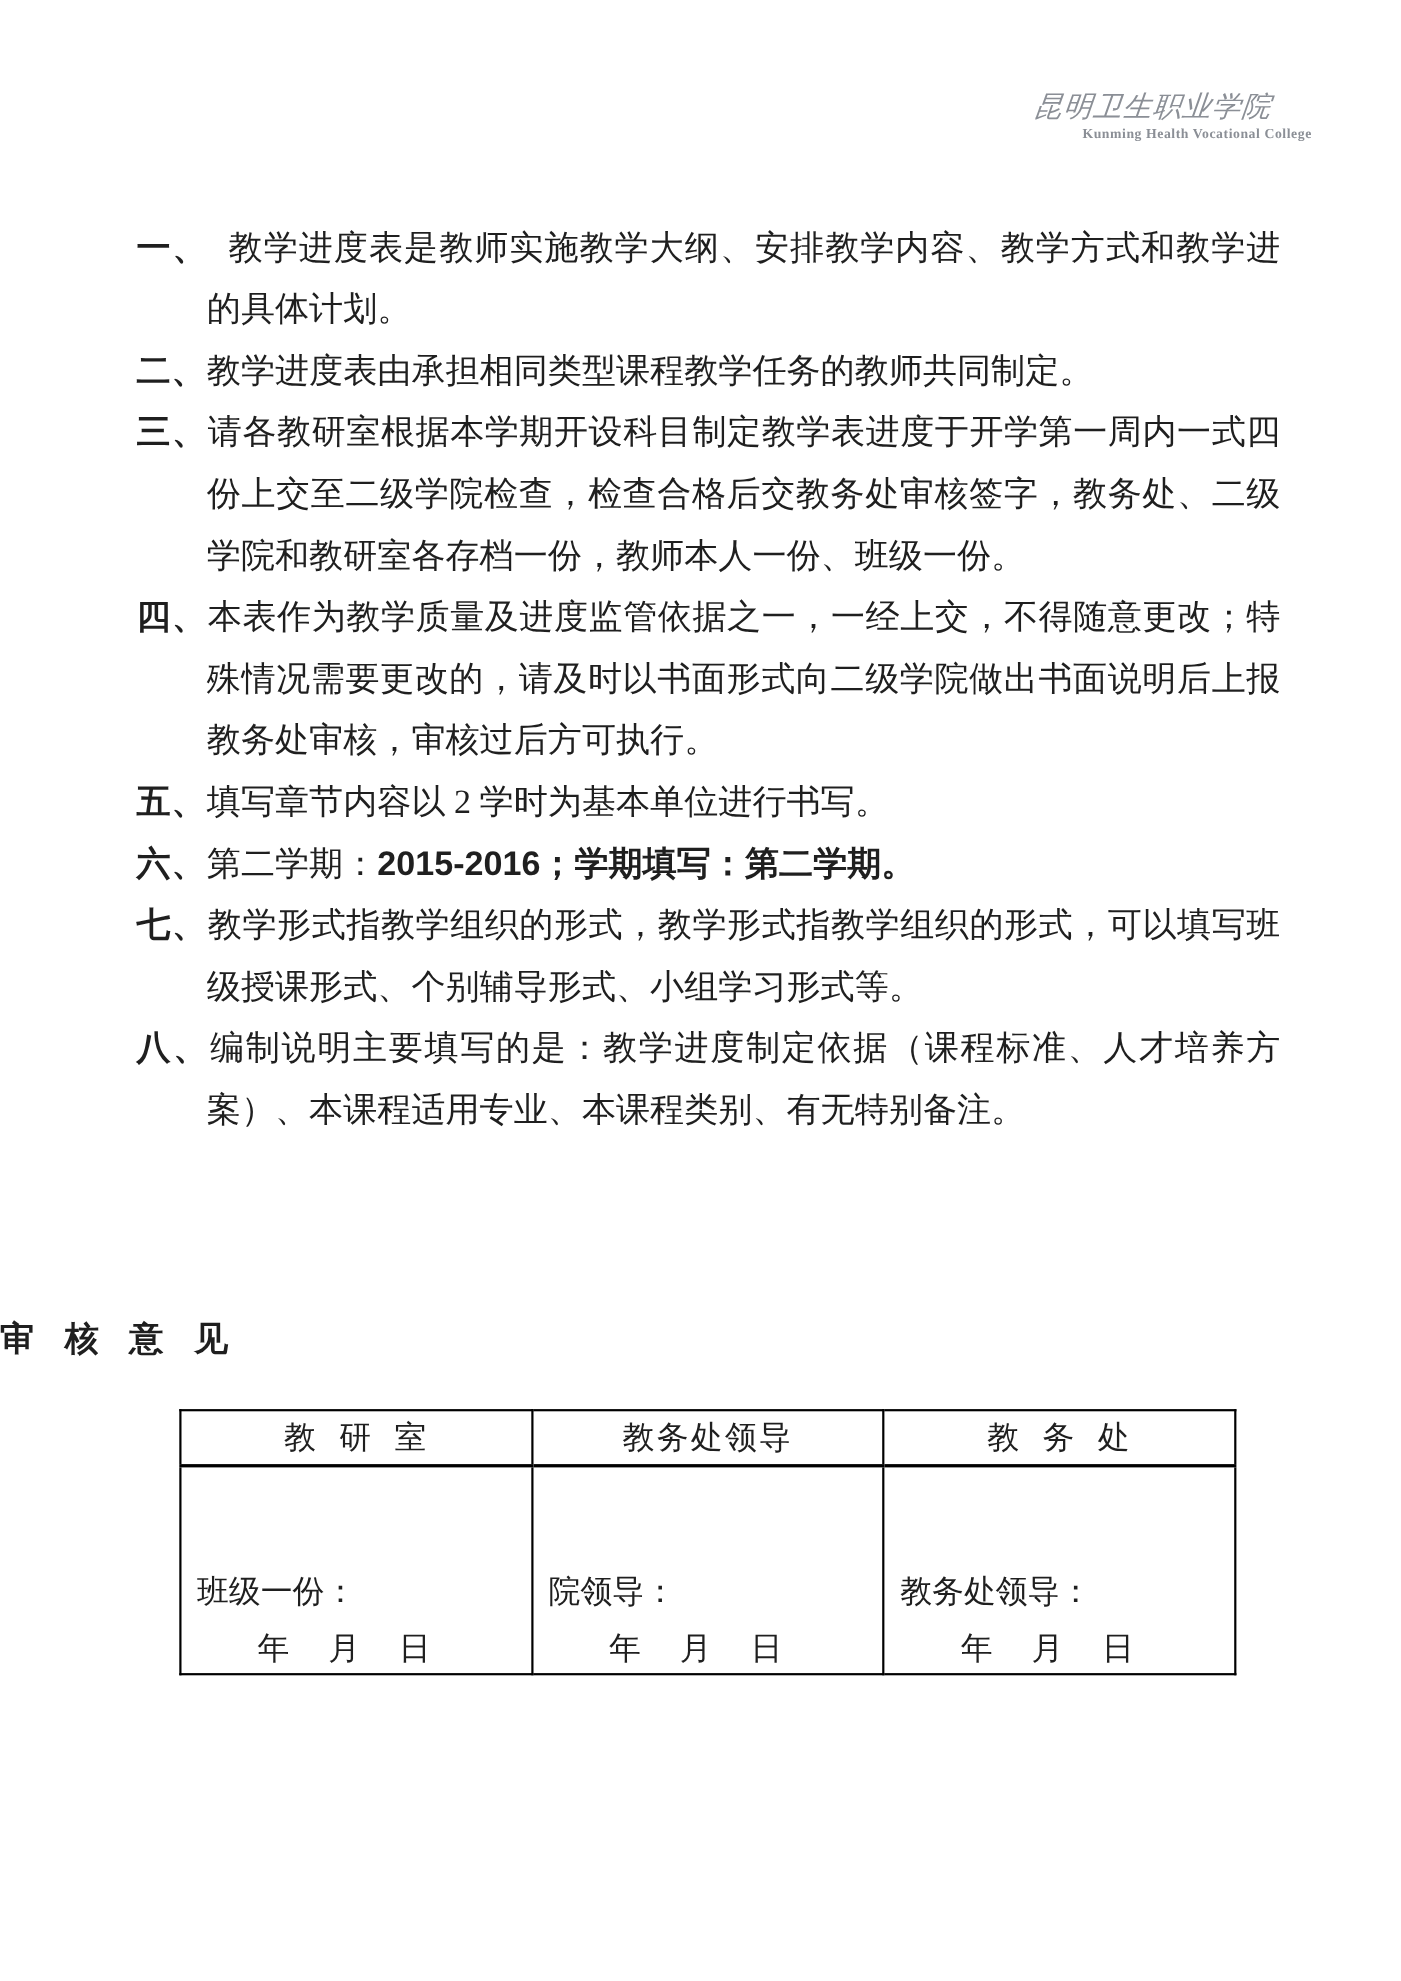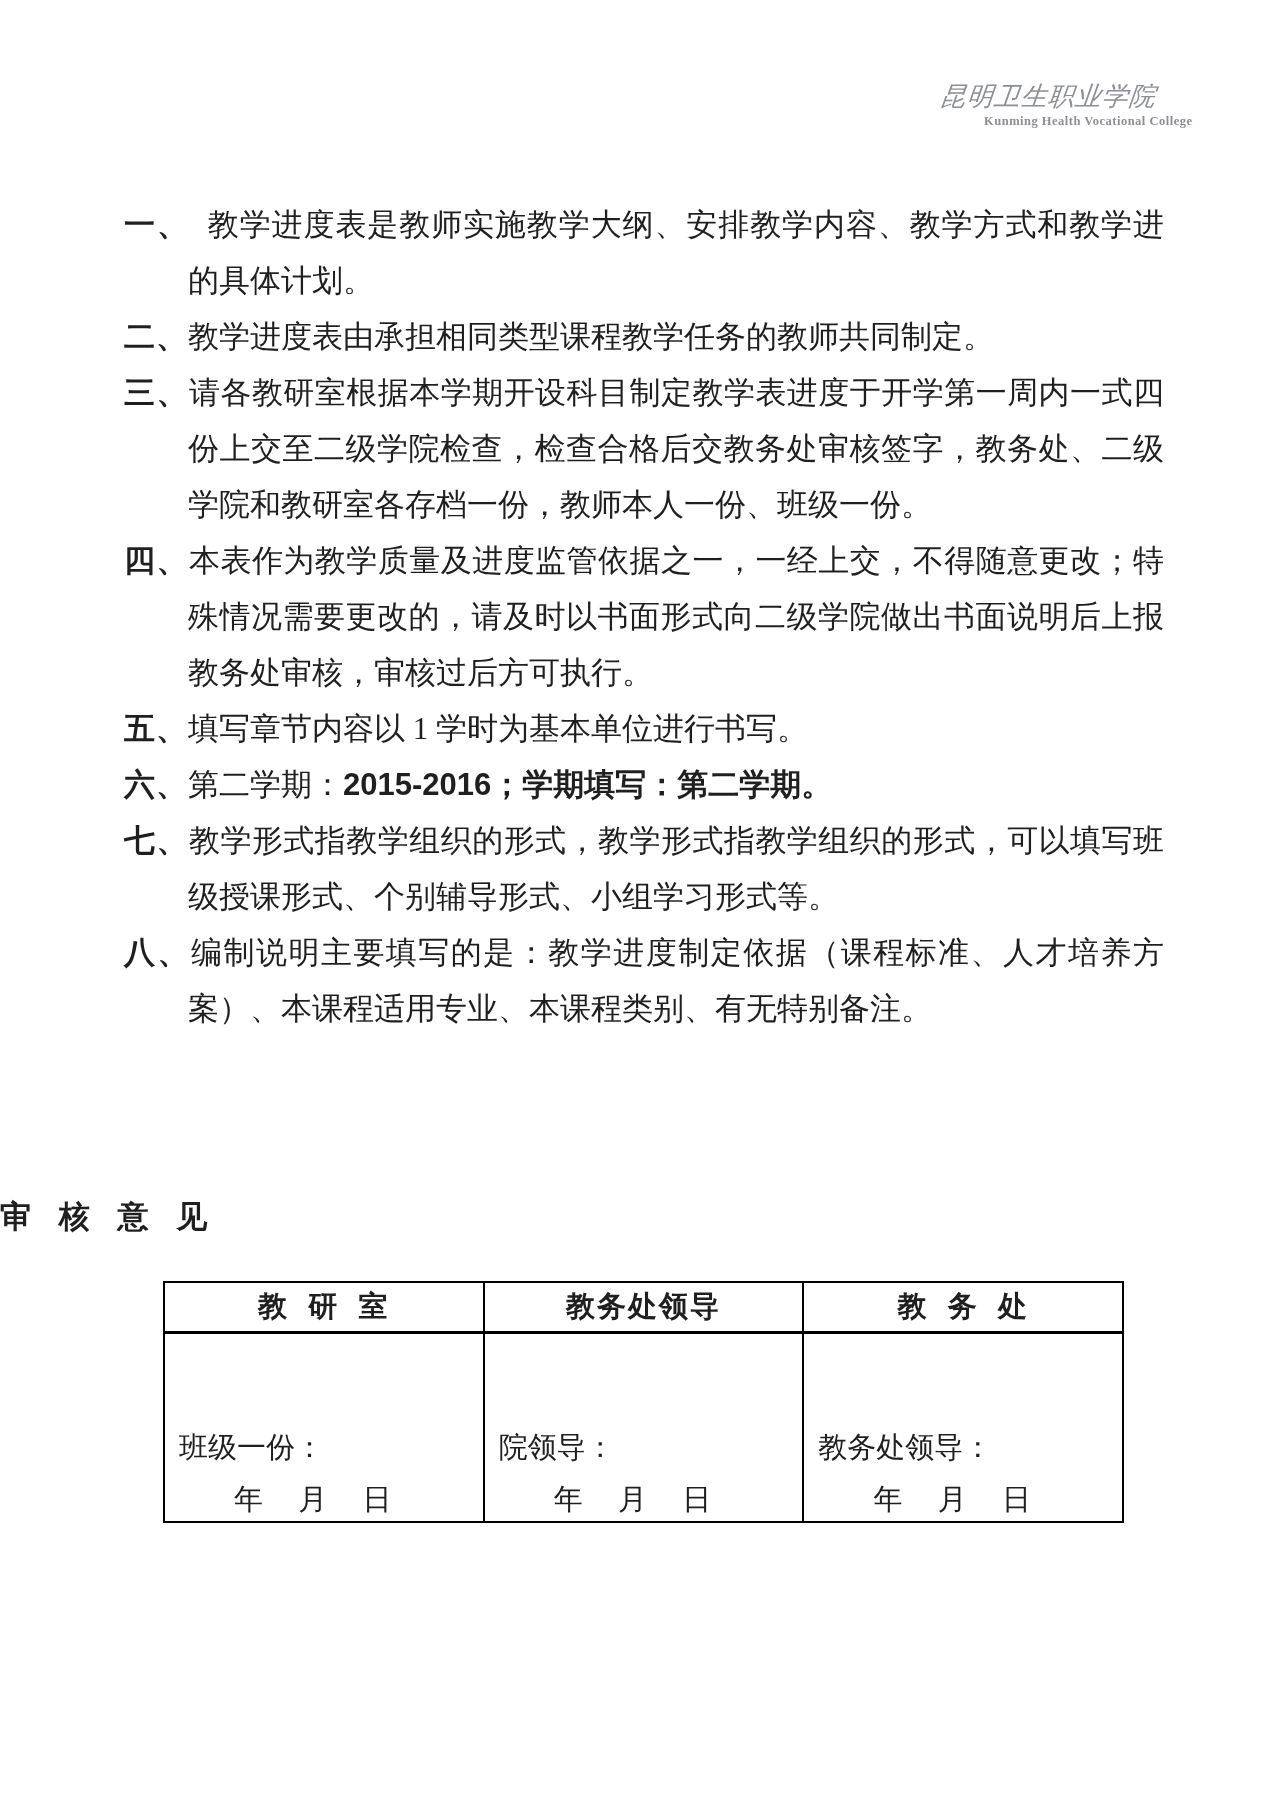--- a/index.html
+++ b/index.html
@@ -89,21 +89,21 @@
     table-layout: fixed;
   }
   table.review th, table.review td {
     border: 2px solid #000;
     width: 33.33%;
   }
   table.review th {
     height: 46px;
     border-bottom: 3px solid #000;
     font-size: 29px;
-    font-weight: bold;
+    font-weight: normal;
     text-align: center;
     word-spacing: 10px;
     letter-spacing: 2px;
   }
   table.review td {
     height: 187px;
     vertical-align: bottom;
     padding: 0;
   }
   .cell-label {
@@ -129,21 +129,21 @@
   <div class="logo">
     <div class="logo-cn">昆明卫生职业学院</div>
     <div class="logo-en">Kunming Health Vocational College</div>
   </div>
 
   <div class="notes">
     <div class="item first"><span class="num">一、</span><span>教学进度表是教师实施教学大纲、安排教学内容、教学方式和教学进的具体计划。</span></div>
     <div class="item"><span class="num">二、</span><span>教学进度表由承担相同类型课程教学任务的教师共同制定。</span></div>
     <div class="item"><span class="num">三、</span><span>请各教研室根据本学期开设科目制定教学表进度于开学第一周内一式四份上交至二级学院检查，检查合格后交教务处审核签字，教务处、二级学院和教研室各存档一份，教师本人一份、班级一份。</span></div>
     <div class="item"><span class="num">四、</span><span>本表作为教学质量及进度监管依据之一，一经上交，不得随意更改；特殊情况需要更改的，请及时以书面形式向二级学院做出书面说明后上报教务处审核，审核过后方可执行。</span></div>
-    <div class="item"><span class="num">五、</span><span>填写章节内容以 1 学时为基本单位进行书写。</span></div>
+    <div class="item"><span class="num">五、</span><span>填写章节内容以 2 学时为基本单位进行书写。</span></div>
     <div class="item"><span class="num">六、</span><span>第二学期：</span><span class="bold-part">2015-2016；学期填写：第二学期。</span></div>
     <div class="item"><span class="num">七、</span><span>教学形式指教学组织的形式，教学形式指教学组织的形式，可以填写班级授课形式、个别辅导形式、小组学习形式等。</span></div>
     <div class="item"><span class="num">八、</span><span>编制说明主要填写的是：教学进度制定依据（课程标准、人才培养方案）、本课程适用专业、本课程类别、有无特别备注。</span></div>
   </div>
 
   <div class="review-title">审 核 意 见</div>
 
   <table class="review">
     <tbody>
         <tr>

